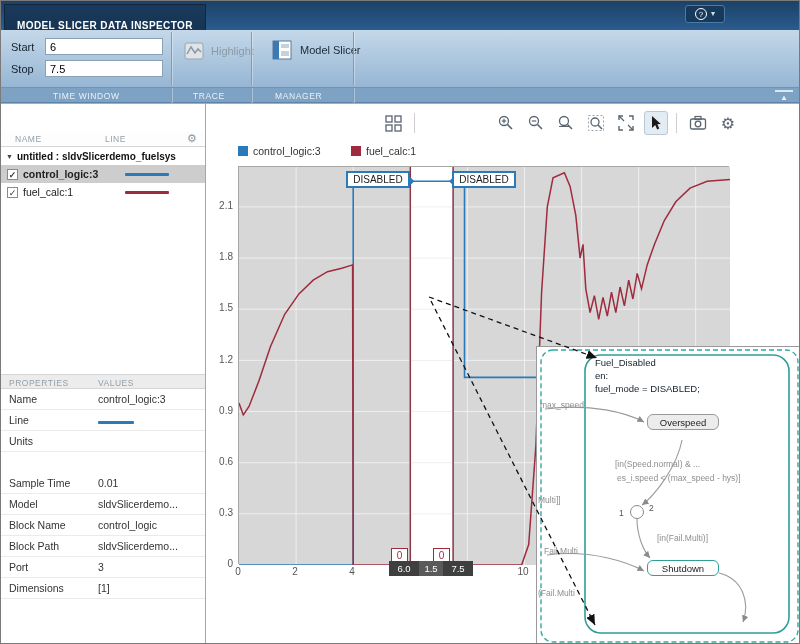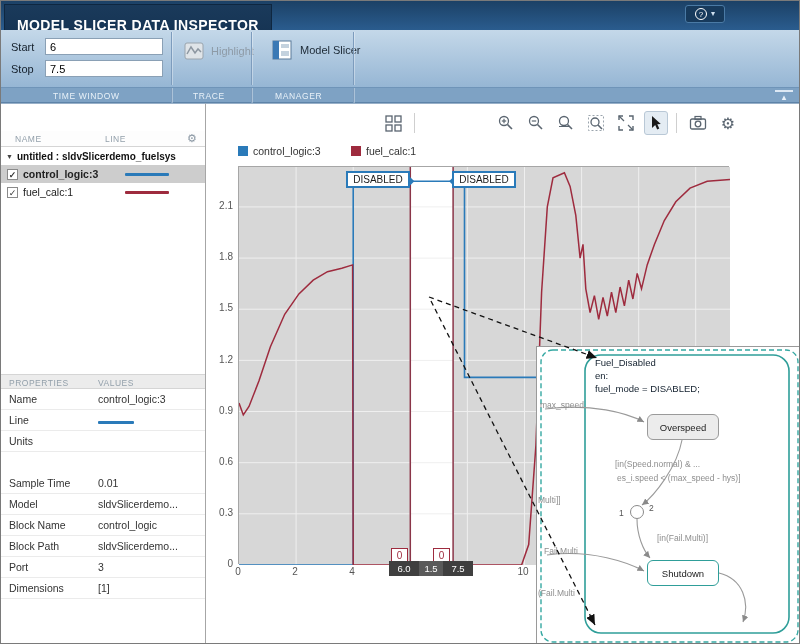--- a/index.html
+++ b/index.html
@@ -3,21 +3,21 @@
 <meta charset="utf-8">
 <style>
   * { margin:0; padding:0; box-sizing:border-box; }
   html,body { width:800px; height:644px; }
   body { font-family:"Liberation Sans", sans-serif; position:relative; background:#fff; overflow:hidden; }
   .abs { position:absolute; }
   .screen { position:absolute; left:0; top:0; width:800px; height:644px; border:1px solid #7a7a7a; background:#fff; overflow:hidden; }
 
   
   .titleband { left:0; top:0; width:800px; height:29px; background:linear-gradient(180deg,#1c4166,#2a5c8e); }
-  .app-tab { left:3px; top:3px; height:41px; padding:0 12px; background:linear-gradient(180deg,#1a3a5b,#143150); border:1px solid #0f2740; border-bottom:none; color:#fff; font-size:14px; font-weight:bold; letter-spacing:.4px; display:flex; align-items:center; }
+  .app-tab { left:3px; top:3px; height:41px; padding:0 12px; background:linear-gradient(180deg,#1a3a5b,#143150); border:1px solid #0f2740; border-bottom:none; color:#fff; font-size:10px; font-weight:bold; letter-spacing:.4px; display:flex; align-items:center; }
   .help-btn { right:76px; top:4px; width:40px; height:18px; background:#173a5c; border:1px solid #4a7aa5; border-radius:3px; display:flex; align-items:center; justify-content:center; gap:4px; }
   .help-q { width:12px; height:12px; border:1.2px solid #fff; border-radius:50%; color:#fff; font-size:8px; display:flex; align-items:center; justify-content:center; }
   .help-caret { color:#cfe0ef; font-size:8px; line-height:1; }
   .striprow { left:0; top:29px; width:800px; height:57px; background:linear-gradient(180deg,#c4d8e9,#96b6d4); }
   .sectionband { left:0; top:86px; width:800px; height:16px; background:#7ea2c4; border-top:1px solid #6f94b8; border-bottom:1px solid #5d83a8; }
   .sec-label { font-size:8.5px; color:#e8f1f8; letter-spacing:.6px; top:3px; position:absolute; }
   .vsep { width:1px; background:#7d9cbd; box-shadow:1px 0 0 rgba(255,255,255,.35); }
   .field-label { font-size:11px; color:#15202c; }
   .field-input { background:#fff; border:1px solid #8aa0b5; font-size:11px; padding:1px 4px; font-family:"Liberation Sans",sans-serif; }
   .ts-btn { display:flex; align-items:center; gap:6px; font-size:11px; }
@@ -48,21 +48,21 @@
   .xtick { position:absolute; top:462px; width:20px; text-align:center; font-size:10px; color:#555; }
   .callout { position:absolute; top:67px; width:64px; height:17px; background:#fff; border:2px solid #2a7ab9; font-size:10px; color:#1c1c1c; display:flex; align-items:center; justify-content:center; }
   .zerobox { position:absolute; top:444px; width:17px; height:15px; background:#fff; border:1.5px solid #9e2b3e; color:#9e2b3e; font-size:10px; display:flex; align-items:center; justify-content:center; }
   .readout { position:absolute; left:183px; top:457px; height:15px; display:flex; }
   .readout > div { color:#fff; font-size:9.5px; display:flex; align-items:center; justify-content:center; }
 
   
   .overlay { left:535px; top:345px; width:265px; height:299px; background:#fff; border:1px solid #9a9a9a; overflow:hidden; z-index:30; }
   .ov-txt { position:absolute; font-size:9.5px; color:#13202e; white-space:nowrap; }
   .ov-gray { position:absolute; font-size:8.5px; color:#8e8e8e; white-space:nowrap; }
-  .state-box { position:absolute; width:72px; height:26px; border-radius:6px; display:flex; align-items:center; justify-content:center; font-size:9.5px; color:#222; }
+  .state-box { position:absolute; width:72px; height:16px; border-radius:6px; display:flex; align-items:center; justify-content:center; font-size:9.5px; color:#222; }
   .junction { position:absolute; left:93px; top:158px; width:14px; height:14px; border-radius:50%; border:1px solid #8a8a8a; background:#fff; }
 </style>
 </head>
 <body>
 
 <div class="screen">
 
   <div class="abs titleband">
     <div class="abs app-tab">
       <span>MODEL SLICER DATA INSPECTOR</span>

